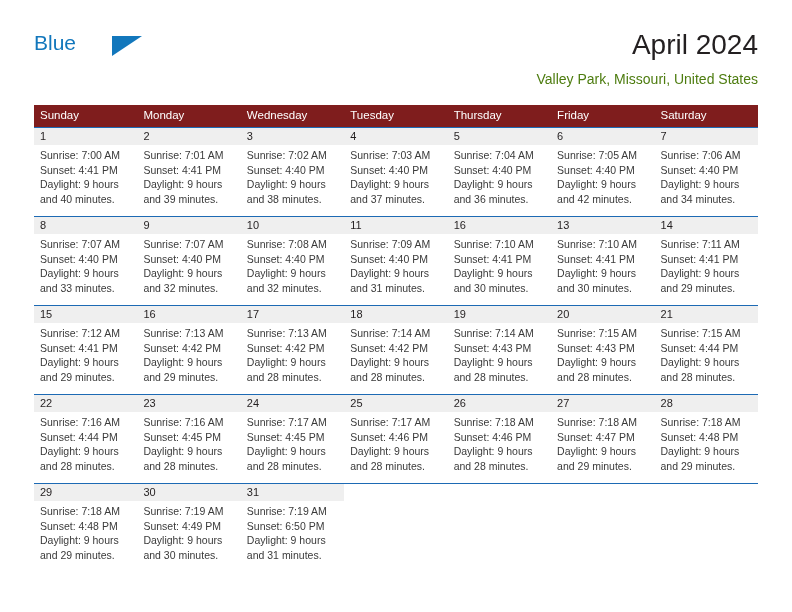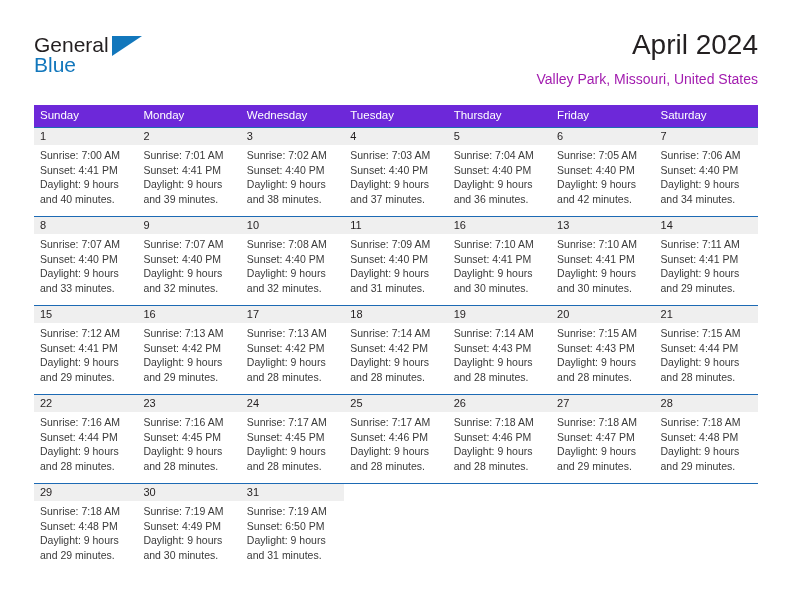--- a/index.html
+++ b/index.html
@@ -68,36 +68,36 @@
   }
   .cal-title {
     font-size: 28px;
     font-weight: normal;
     color: #231f20;
     line-height: 34px;
     white-space: nowrap;
   }
   .cal-subtitle {
     font-size: 14px;
-    color: #a21caf;
+    color: #4d7c0f;
     line-height: 20px;
     margin-top: 7px;
     white-space: nowrap;
   }
 
   
   .calendar {
     position: absolute;
     left: 34px;
     top: 105px;
     width: 724px;
   }
   .weekday-row {
     display: flex;
-    background: #6d28d9;
+    background: #7f1d1d;
   }
   .weekday {
     flex: 1 1 0;
     box-sizing: border-box;
     padding: 4px 0 5px 6px;
     color: #ffffff;
     font-size: 11.5px;
     line-height: 13px;
     white-space: nowrap;
   }
@@ -139,21 +139,20 @@
   }
 </style>
 </head>
 <body>
 
 <div class="page">
 
   <div class="header">
 
     <div class="logo">
-      <span class="logo-general">General</span>
       <span class="logo-tri"></span>
       <span class="logo-blue">Blue</span>
     </div>
 
     <div class="title-block">
       <div class="cal-title">April 2024</div>
       <div class="cal-subtitle">Valley Park, Missouri, United States</div>
     </div>
 
   </div>

